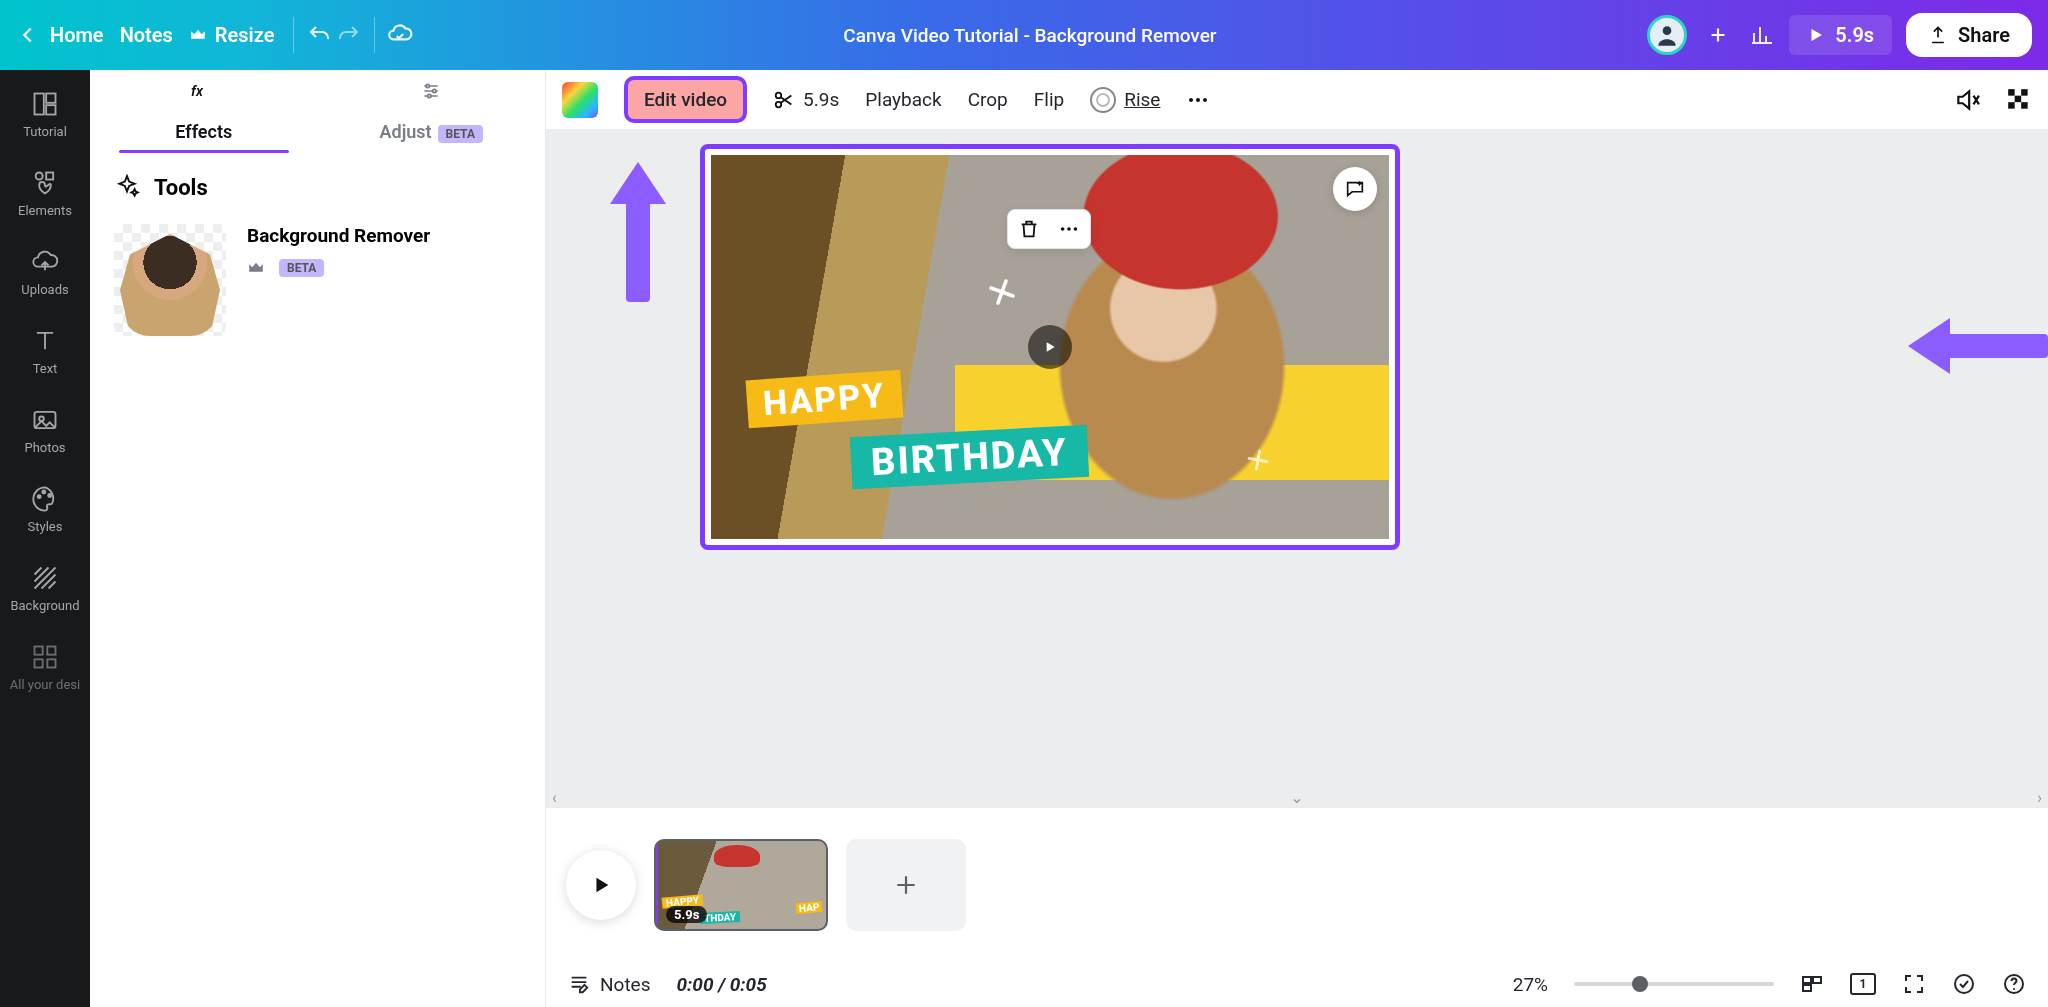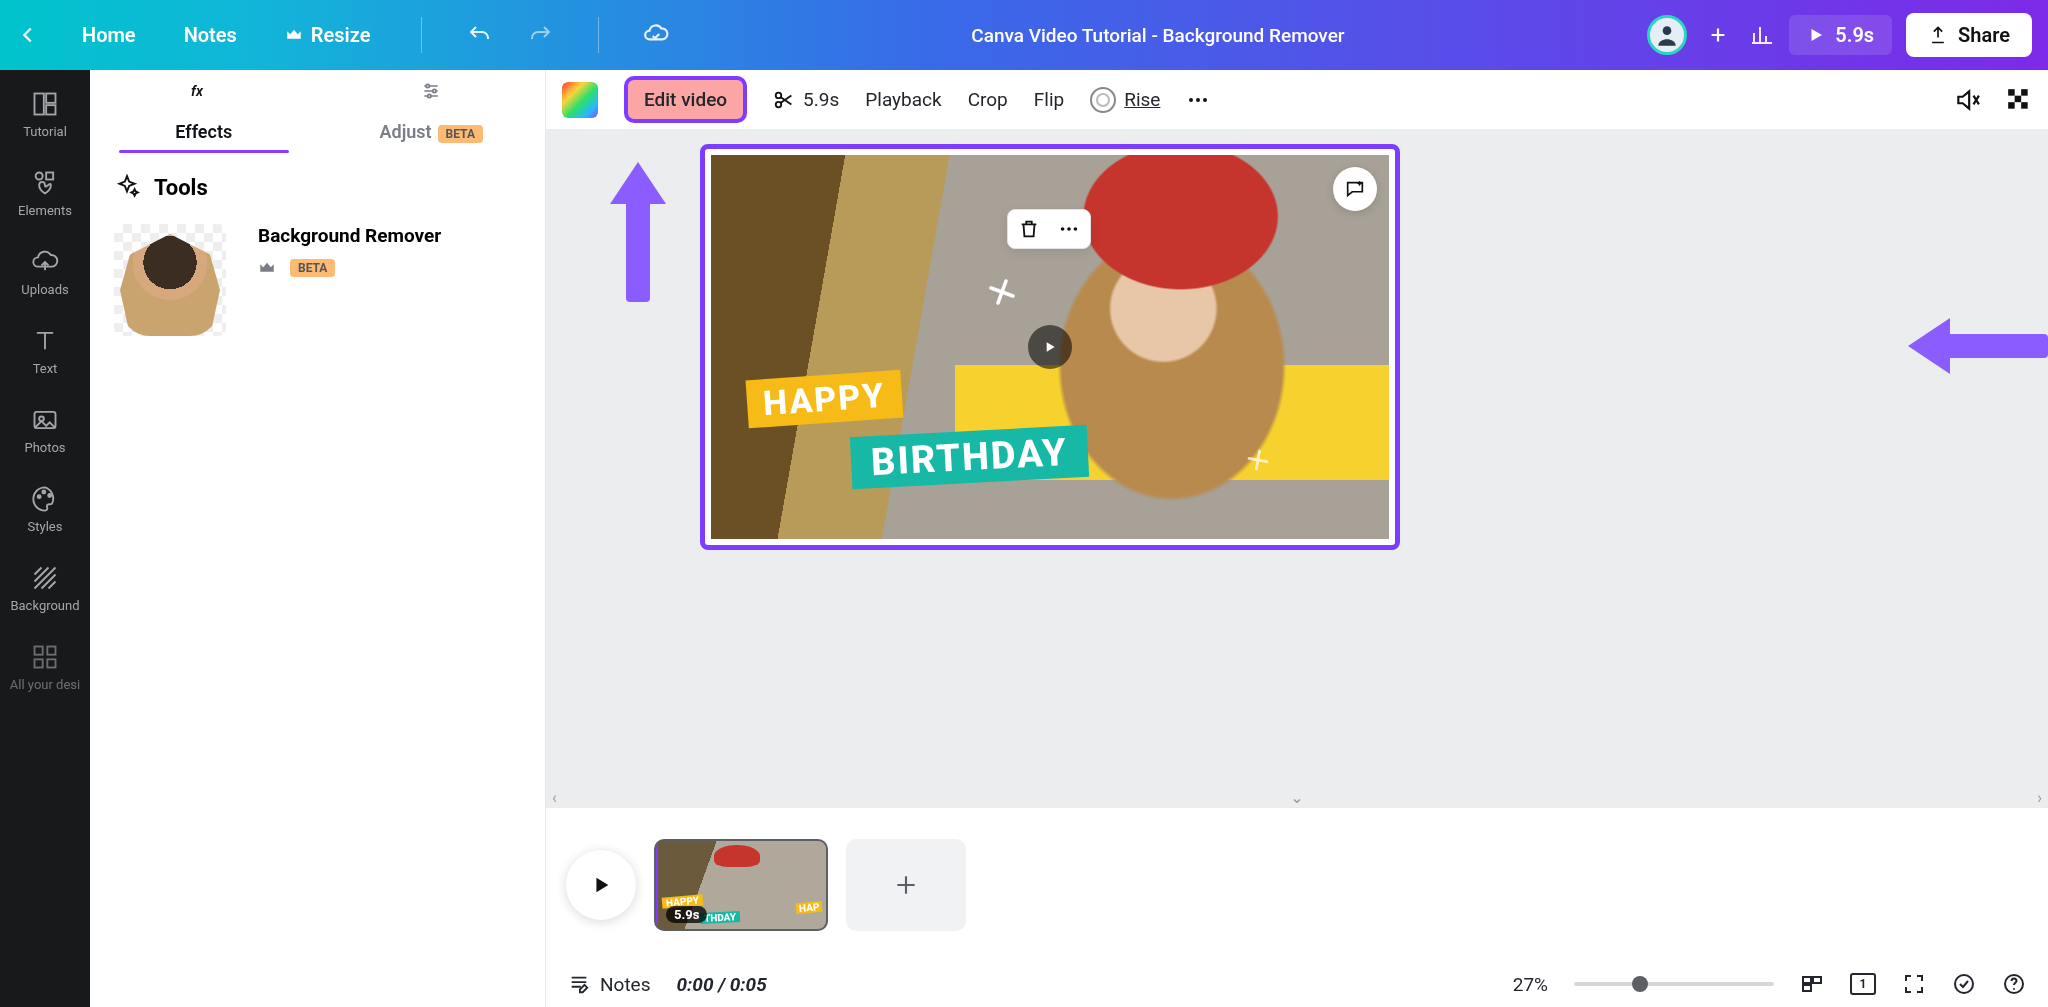--- a/index.html
+++ b/index.html
@@ -4,52 +4,52 @@
 <style>
 * { box-sizing: border-box; margin: 0; padding: 0; font-family: -apple-system, BlinkMacSystemFont, "Segoe UI", Roboto, sans-serif; }
 html, body { width: 100%; height: 100%; overflow: hidden; background: #fff; }
 
 
 .topbar {
   height: 70px;
   background: linear-gradient(90deg,#00c4cc 0%,#11b6d8 12%,#386be8 45%,#7d2ae8 100%);
   display: flex; align-items: center; color: #fff; padding: 0 16px; gap: 12px;
 }
-.topbar .left { display:flex; align-items:center; gap:36px; }
+.topbar .left { display:flex; align-items:center; gap:4px; }
 .topbar .left .back { width:24px; height:24px; display:flex; align-items:center; justify-content:center; }
 .topbar .left .item { font-size:20px; font-weight:600; padding:6px 6px; cursor:pointer; }
 .topbar .divider { width:1px; height:36px; background:rgba(255,255,255,.35); margin:0 8px; }
 .topbar .tool-icon { width:26px; height:26px; display:flex; align-items:center; justify-content:center; opacity:.9; }
 .topbar .title-box { flex:1; display:flex; justify-content:center; }
 .topbar .title { font-size:19px; font-weight:500; }
 .topbar .right { display:flex; align-items:center; gap:14px; }
 .avatar { width:40px; height:40px; border-radius:50%; border:3px solid #2cd4c2; background:#e6eef5; display:flex; align-items:center; justify-content:center; font-size:20px; }
 .plus-circle { width:34px; height:34px; display:flex; align-items:center; justify-content:center; }
 .duration-pill { display:flex; align-items:center; gap:10px; background:rgba(255,255,255,.12); padding:8px 18px; border-radius:6px; font-size:20px; font-weight:600; }
-.share-btn { background:#fff; color:#111; padding:10px 22px; border-radius:8px; font-size:20px; font-weight:600; display:flex; align-items:center; gap:10px; }
+.share-btn { background:#fff; color:#111; padding:10px 22px; border-radius:16px; font-size:20px; font-weight:600; display:flex; align-items:center; gap:10px; }
 
 
 .rail {
   position:absolute; left:0; top:70px; bottom:0; width:90px; background:#18191b; color:#a3a6ab; display:flex; flex-direction:column; align-items:center; padding-top:14px; gap:18px;
 }
 .rail .rail-item { display:flex; flex-direction:column; align-items:center; gap:6px; font-size:13px; cursor:pointer; width:100%; padding:6px 0; }
 .rail .rail-item svg { width:28px; height:28px; }
 
 
 .panel {
   position:absolute; left:90px; top:70px; bottom:0; width:456px; background:#fff; border-right:1px solid #e9e9ec; display:flex; flex-direction:column;
 }
 .panel-tabs { display:flex; height:82px; }
 .panel-tabs .ptab { flex:1; display:flex; flex-direction:column; align-items:center; justify-content:center; gap:20px; font-size:18px; font-weight:600; color:#7a7d85; cursor:pointer; position:relative; }
 .panel-tabs .ptab.active { color:#0f1216; }
 .panel-tabs .ptab.active::after { content:""; position:absolute; left:50%; transform:translateX(-50%); bottom:-1px; width:170px; height:3px; background:#8b3dff; border-radius:2px; }
-.beta-pill { background:#fdba74; color:#555; font-size:12px; font-weight:700; padding:2px 8px; border-radius:4px; margin-left:6px; }
+.beta-pill { background:#c4b5fd; color:#555; font-size:12px; font-weight:700; padding:2px 8px; border-radius:4px; margin-left:6px; }
 .panel-body { padding:22px 24px; overflow:auto; }
 .tools-head { display:flex; align-items:center; gap:14px; font-size:22px; font-weight:700; margin-bottom:24px; }
-.tool-card { display:flex; gap:32px; cursor:pointer; }
+.tool-card { display:flex; gap:21px; cursor:pointer; }
 .tool-thumb { width:112px; height:112px; border-radius:8px; background:
   repeating-conic-gradient(#eee 0% 25%, #fff 0% 50%) 0 0/18px 18px;
   position:relative; overflow:hidden;
 }
 .tool-thumb::after{ content:""; position:absolute; inset:10px 6px 0 6px; border-radius:50% 50% 30% 30%;
   background: radial-gradient(circle at 50% 28%, #3b2d22 0 30%, #d7a87e 30% 42%, transparent 42%),
               linear-gradient(#c9a46e,#c9a46e);
   clip-path: polygon(10% 100%,0 55%,10% 20%,50% 0,90% 20%,100% 55%,90% 100%);
 }
 .tool-text h3 { font-size:19px; font-weight:700; margin-bottom:6px; }

